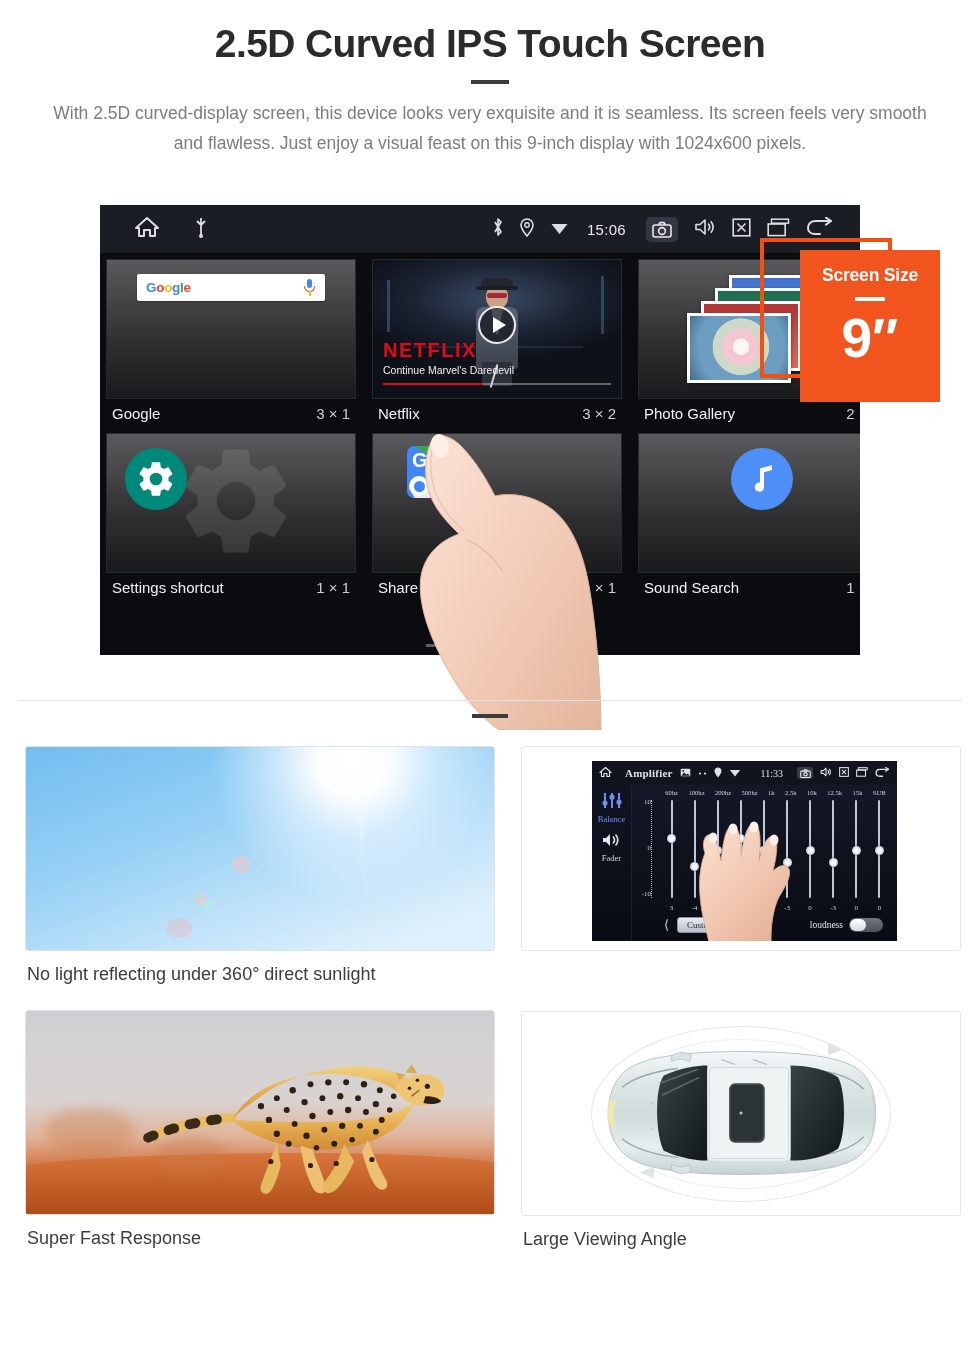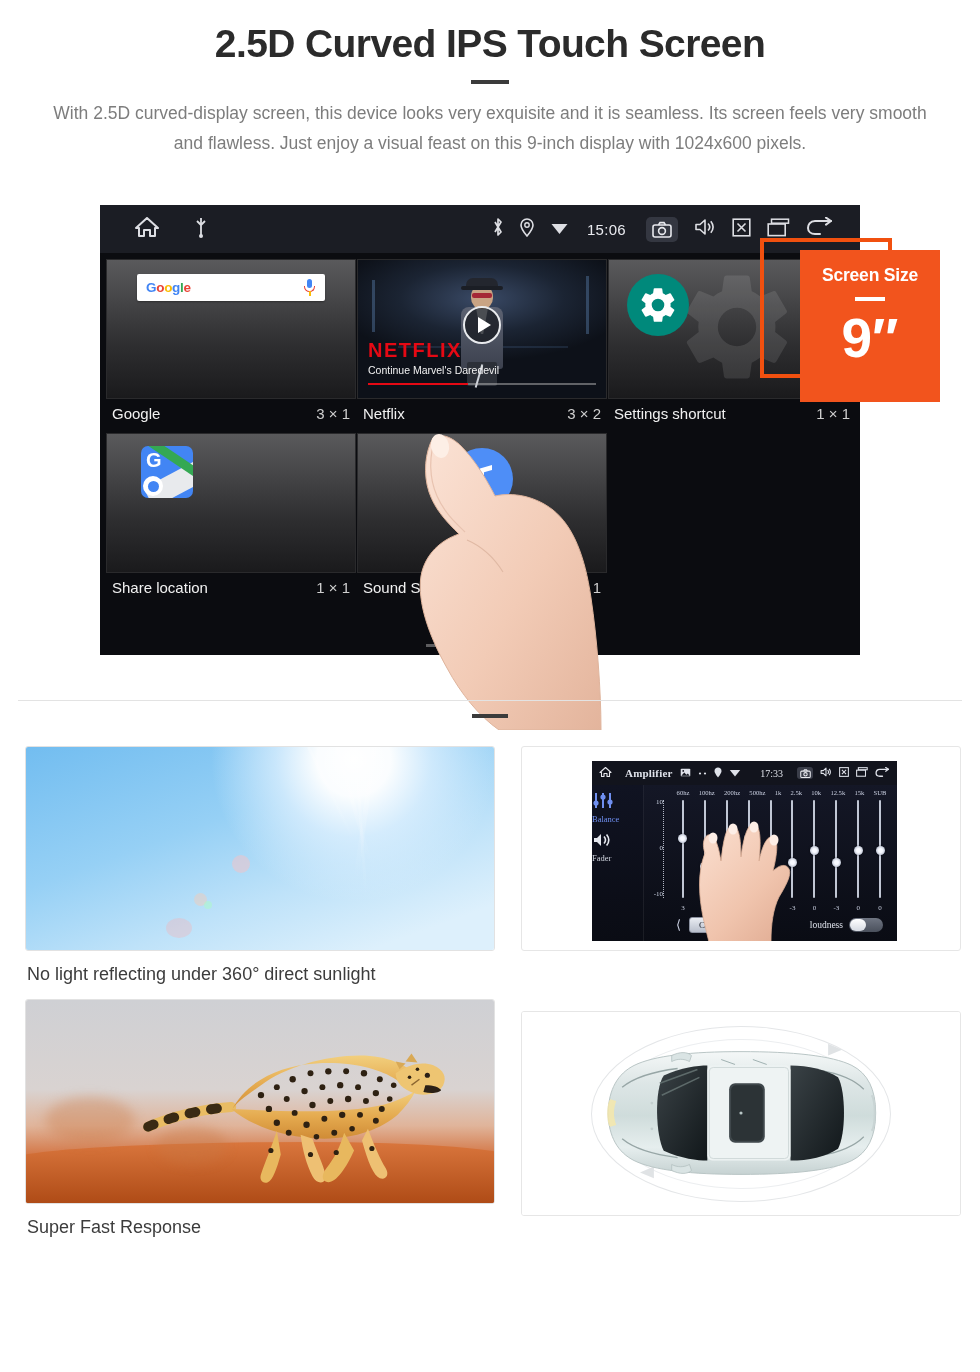--- a/index.html
+++ b/index.html
@@ -59,21 +59,21 @@
   .sb-ico { opacity: .95; display: block; }
   .sb-time { font-size: 15px; letter-spacing: .3px; margin: 0 4px 0 2px; }
   .sb-cam-hl {
     background: #343741; border-radius: 5px; padding: 4px 6px; display: flex;
   }
 
   .grid {
     padding: 6px 6px 0 6px;
     display: grid;
     grid-template-columns: 250px 250px 248px;
-    gap: 1px 1px;
+    gap: 1px 16px;
   }
   .cell { position: relative; }
   .tile {
     height: 140px;
     background: linear-gradient(#5a5a5c, #2e2e30 62%, #1a1a1c);
     border: 1px solid #2a2a2c;
     position: relative;
     overflow: hidden;
   }
   .meta {
@@ -204,21 +204,21 @@
   .flare { position: absolute; border-radius: 50%; }
 
   
   .amp { position: absolute; left: 70px; top: 14px; width: 305px; height: 180px; background: #0d0f18; overflow: hidden; }
   .amp-bar { height: 24px; background: #12141d; display: flex; align-items: center; padding: 0 7px; color: #dfe2ea; font-size: 9.5px; gap: 7px; }
   .amp-title { font-weight: bold; font-size: 11px; letter-spacing: .2px; margin-left: 6px; }
   .amp-time { margin-left: auto; font-size: 10px; }
   .amp-rgrp { display: flex; align-items: center; gap: 7px; margin-left: 7px; }
   .amp-camhl { background: #3a3d49; border-radius: 3px; padding: 1.5px 2.5px; display: flex; }
   .amp-body { position: relative; height: 156px; background: linear-gradient(#141726, #0a0c14); display: flex; }
-  .amp-side { width: 52px; padding-top: 7px; background: linear-gradient(#101322,#0a0c14); border-right: 1px solid rgba(255,255,255,.07); }
+  .amp-side { width: 40px; padding-top: 7px; text-align: center; background: linear-gradient(#101322,#0a0c14); border-right: 1px solid rgba(255,255,255,.07); }
   .amp-side .lbl { font-size: 8.5px; color: #6f8ff0; margin-top: 1px; }
   .amp-side .lbl2 { font-size: 8.5px; color: #cfd3dd; margin-top: 1px; }
   .eq { position: relative; flex: 1; padding: 4px 6px 0 2px; }
   .eq-freqs { display: flex; justify-content: space-around; color: #c9cfe0; font-size: 6.6px; padding-left: 26px; }
   .eq-area { position: relative; height: 108px; display: flex; padding-left: 26px; }
   .eq-yax { position: absolute; left: 0; top: 0; bottom: 0; width: 26px; color: #c9cfe0; font-size: 7px; }
   .eq-yax span { position: absolute; right: 9px; }
   .eq-ticks { position: absolute; left: 17px; top: 4px; bottom: 6px; width: 1px; border-left: 1px dotted rgba(220,225,240,.8); }
   .eq-col { flex: 1; position: relative; }
   .eq-track { position: absolute; left: 50%; top: 4px; bottom: 6px; width: 2px; margin-left: -1px; background: rgba(225,230,245,.85); border-radius: 2px; }
@@ -367,20 +367,34 @@
                 <b></b>
               </div>
           </div>
         </div>
         <div class="meta">
           <span>Netflix</span>
           <span class="dim">3 × 2</span>
         </div>
       </div>
 
+      <div class="cell">
+        <div class="tile">
+          <div class="pg">
+            <div class="ph ph1"></div>
+              <div class="ph ph2"></div>
+              <div class="ph ph3"></div>
+            <div class="ph ph4"></div>
+          </div>
+        </div>
+        <div class="meta">
+          <span>Photo Gallery</span>
+          <span class="dim">2 × 2</span>
+        </div>
+      </div>
 
       <div class="cell">
         <div class="tile">
           <div class="gear-ghost">
             <svg width="128" height="128" viewBox="0 0 24 24">
                 <path fill="#ffffff" d="M19.14 12.94a7.07 7.07 0 0 0 0-1.88l2.03-1.58a.5.5 0 0 0 .12-.64l-1.92-3.32a.5.5 0 0 0-.6-.22l-2.39.96a7.03 7.03 0 0 0-1.62-.94l-.36-2.54a.5.5 0 0 0-.5-.42h-3.84a.5.5 0 0 0-.5.42l-.36 2.54c-.58.24-1.12.56-1.62.94l-2.39-.96a.5.5 0 0 0-.6.22L2.67 8.84a.5.5 0 0 0 .12.64l2.03 1.58a7.07 7.07 0 0 0 0 1.88l-2.03 1.58a.5.5 0 0 0-.12.64l1.92 3.32c.12.22.38.3.6.22l2.39-.96c.5.38 1.04.7 1.62.94l.36 2.54c.04.24.25.42.5.42h3.84c.25 0 .46-.18.5-.42l.36-2.54c.58-.24 1.12-.56 1.62-.94l2.39.96c.22.08.48 0 .6-.22l1.92-3.32a.5.5 0 0 0-.12-.64zM12 15.6A3.6 3.6 0 1 1 12 8.4a3.6 3.6 0 0 1 0 7.2z"></path>
               </svg>
           </div>
           <div class="gear-lg">
             <svg width="42" height="42" viewBox="0 0 24 24">
@@ -498,21 +512,21 @@
             <span><svg width="9" height="5" viewBox="0 0 9 5">
                   <circle cx="2" cy="2.5" r="1.1" fill="#dfe2ea"></circle>
                   <circle cx="7" cy="2.5" r="1.1" fill="#dfe2ea"></circle>
                 </svg></span>
             <span><svg width="8" height="11" viewBox="0 0 8 11">
                   <path d="M4 0.5 C6 0.5 7.5 2 7.5 4 C7.5 6.4 4 10.5 4 10.5 C4 10.5 0.5 6.4 0.5 4 C0.5 2 2 0.5 4 0.5 Z" fill="#dfe2ea"></path>
                 </svg></span>
             <span><svg width="12" height="9" viewBox="0 0 12 9">
                   <path d="M0.8 2 L6 8.4 L11.2 2 Z" fill="#dfe2ea"></path>
                 </svg></span>
-            <span class="amp-time">17:33</span>
+            <span class="amp-time">11:33</span>
             <span class="amp-rgrp">
               <span class="amp-camhl">
                   <svg width="11" height="9" viewBox="0 0 20 17">
                     <rect x="1" y="4" width="18" height="12" rx="2" fill="none" stroke="#e8e9ee" stroke-width="2"></rect>
                     <path d="M6.5 4 L8 1.6 H12 L13.5 4" fill="none" stroke="#e8e9ee" stroke-width="2"></path>
                     <circle cx="10" cy="10" r="3.2" fill="none" stroke="#e8e9ee" stroke-width="2"></circle>
                   </svg>
                 </span>
               <span><svg width="12" height="10" viewBox="0 0 22 18">
                     <path d="M2 6.5 H6 L11 2 V16 L6 11.5 H2 Z" fill="none" stroke="#dfe2ea" stroke-width="2" stroke-linejoin="round"></path>
@@ -655,21 +669,21 @@
                      L30 160 C26 140 20 118 16 100 C12 80 10 56 18 36 Z" fill="url(#skin2)" stroke="#dcae96" stroke-width="0.8"></path>
             <ellipse cx="26" cy="21" rx="4.5" ry="5.5" fill="#fdeee6"></ellipse>
             <ellipse cx="46" cy="12" rx="4.5" ry="5.5" fill="#fdeee6"></ellipse>
             <ellipse cx="67" cy="10" rx="4.5" ry="5.5" fill="#fdeee6"></ellipse>
             <ellipse cx="87" cy="23" rx="4.5" ry="5.5" fill="#fdeee6"></ellipse>
           </svg>
         </div>
       </div>
     </div>
 
-    <div class="card" style="margin-top:14px">
+    <div class="card" style="margin-top:25px">
       <div class="frame">
         <div class="cheetah-bg"></div>
         <div class="sand"></div>
         <div class="dust" style="left:4%;top:48%;width:90px;height:46px;"></div>
         <div class="dust" style="left:28%;top:62%;width:70px;height:38px;"></div>
         <svg viewBox="0 0 470 205" style="position:absolute;inset:0;width:100%;height:100%">
           <defs>
             <linearGradient id="fur" x1="0" y1="0" x2="0" y2="1">
               <stop offset="0%" stop-color="#f2cf7d"></stop>
                 <stop offset="55%" stop-color="#e4a94e"></stop>
@@ -801,16 +815,17 @@
 
             <path d="M88 88 C84 92 84 112 88 116 L94 114 C91 106 91 98 94 90 Z" fill="#f7e9a8" opacity=".8"></path>
 
             <path d="M352 84 C356 90 356 114 352 120" fill="none" stroke="#c9d4d4" stroke-width="2"></path>
             <ellipse cx="220" cy="102" rx="1.6" ry="1.6" fill="#b9c6c6"></ellipse>
             <ellipse cx="130" cy="92" rx="1.4" ry="1.4" fill="#c3cfcf"></ellipse>
             <ellipse cx="130" cy="118" rx="1.4" ry="1.4" fill="#c3cfcf"></ellipse>
           </svg>
         </div>
       </div>
+      <div class="cap">Large Viewing Angle</div>
     </div>
 
   </div>
 </div>
 
 </body></html>

